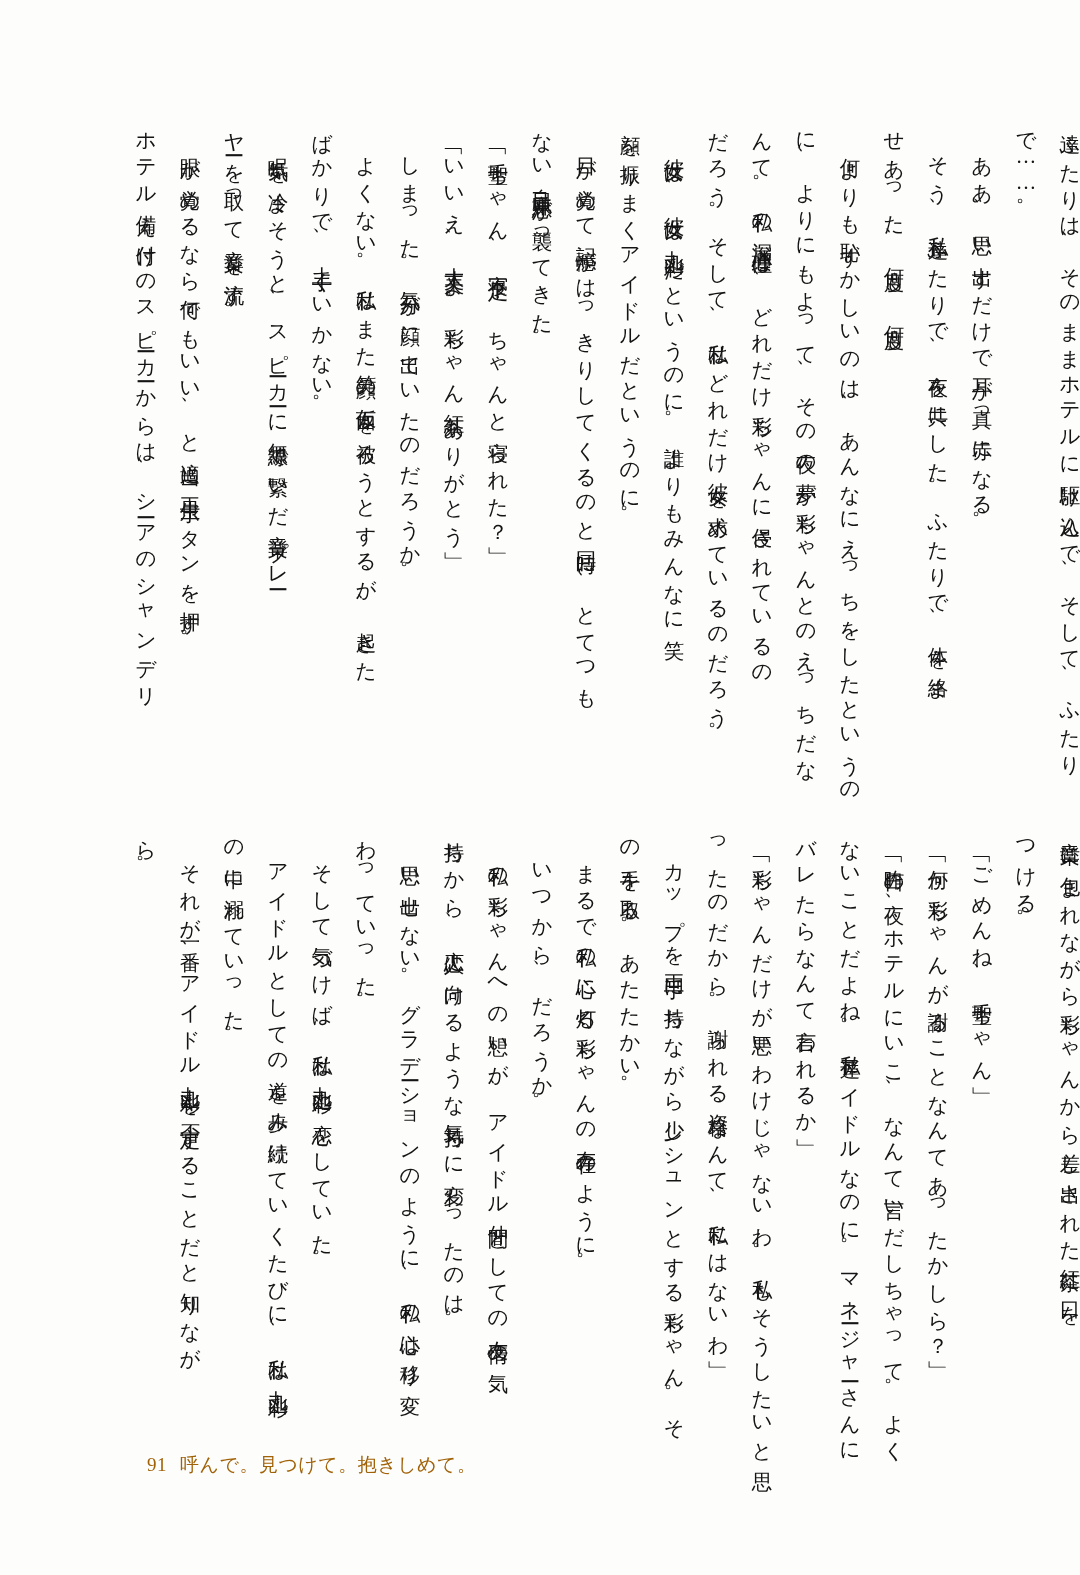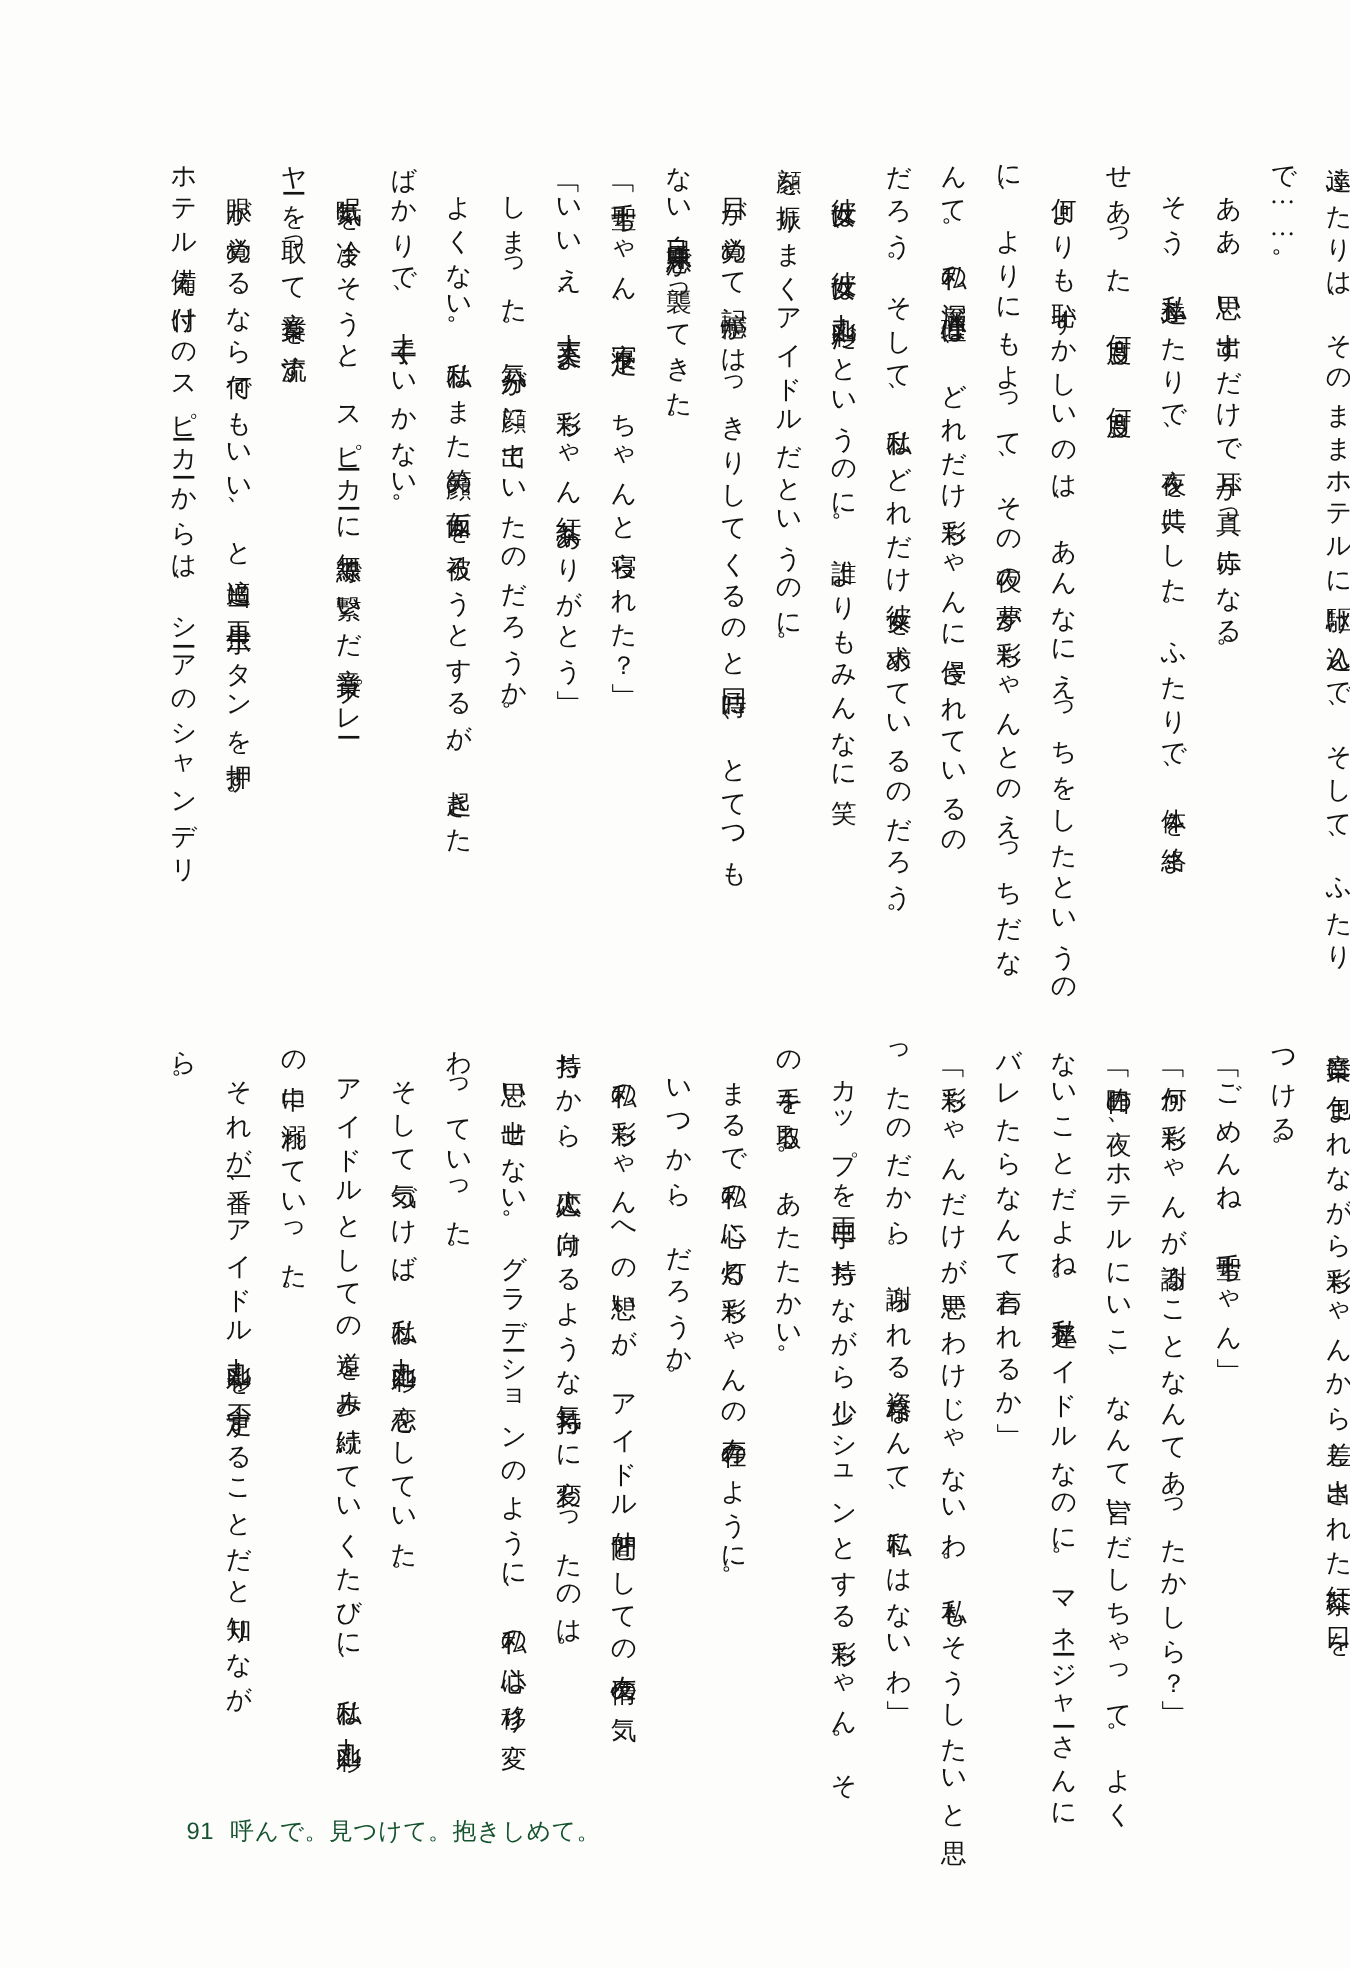--- a/index.html
+++ b/index.html
@@ -43,23 +43,23 @@
   }
 
   #block1 { left: 112px; top: 118px; }
   #block2 { left: 112px; top: 826px; }
 
   
   .footer {
     position: absolute;
     left: 126px;
     top: 1430px;
-    font-family: Liberation Sans, sans-serif;
+    font-family: Liberation Serif, serif;
     font-size: 19px;
-    color: #14532d;
+    color: #a16207;
     letter-spacing: 0.5px;
     white-space: pre;
   }
   .footer .pg { margin-right: 13px; }
 </style>
 </head>
 <body>
 
 <div id="page">
 

